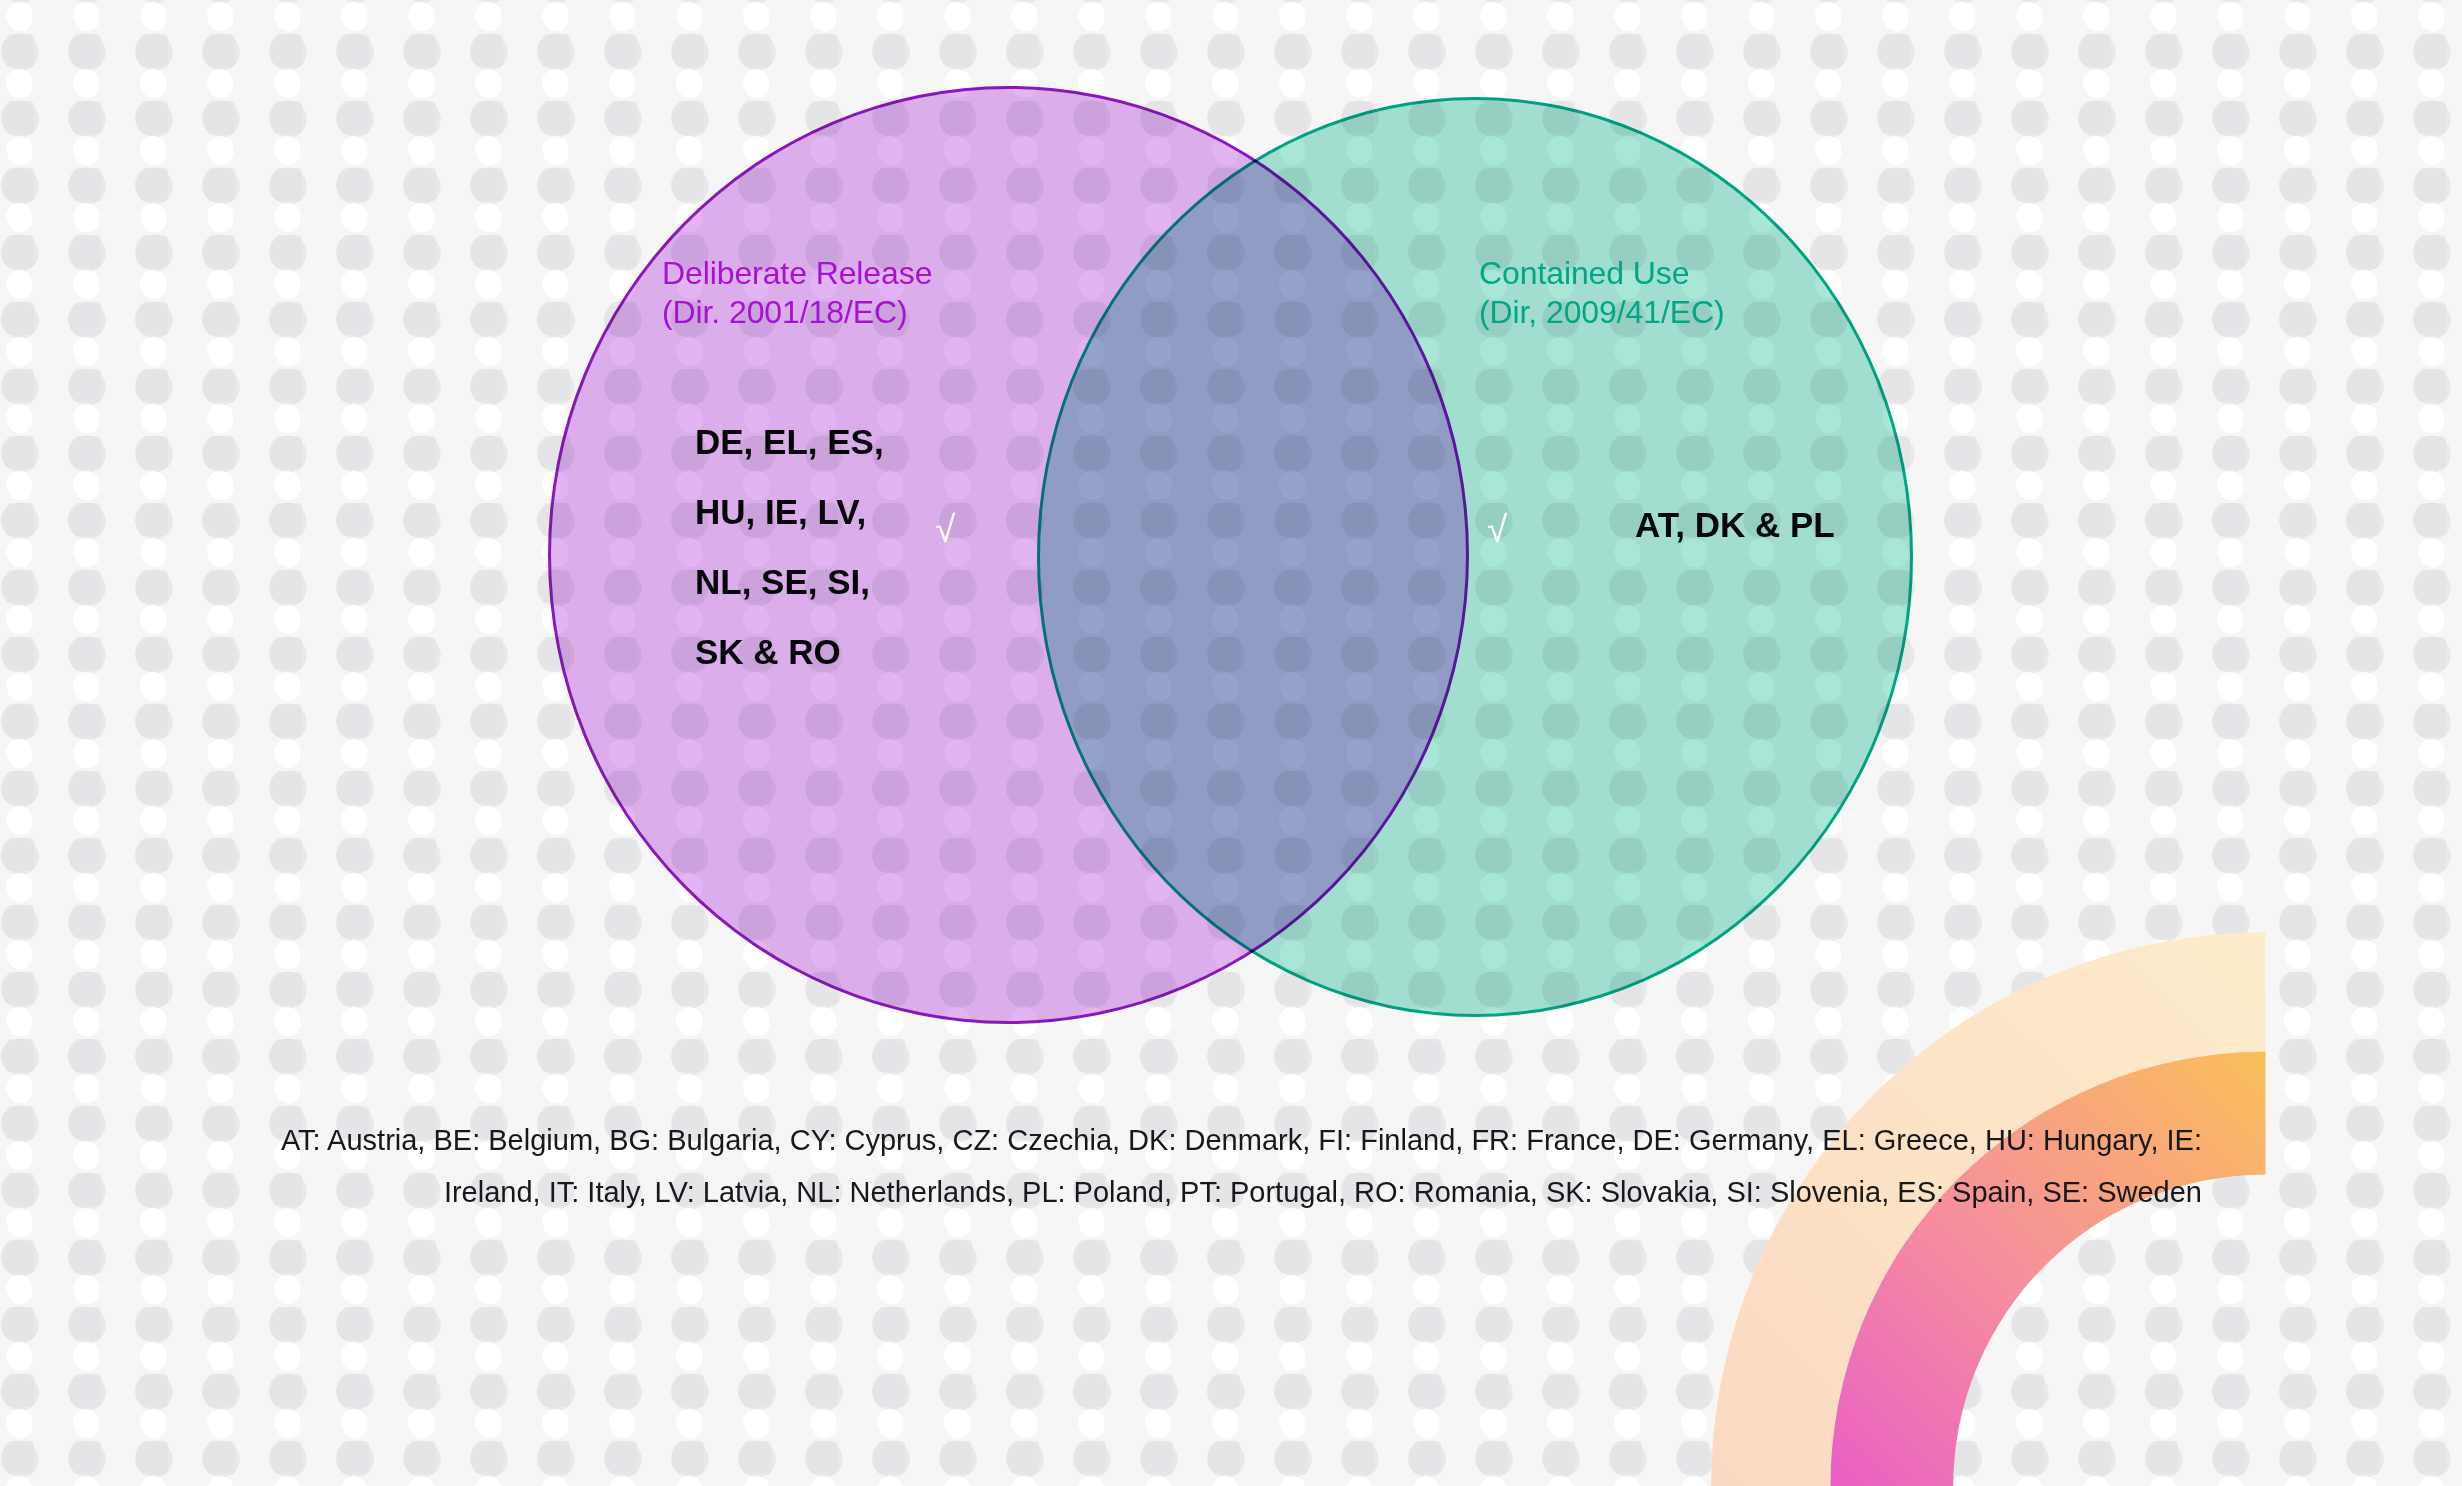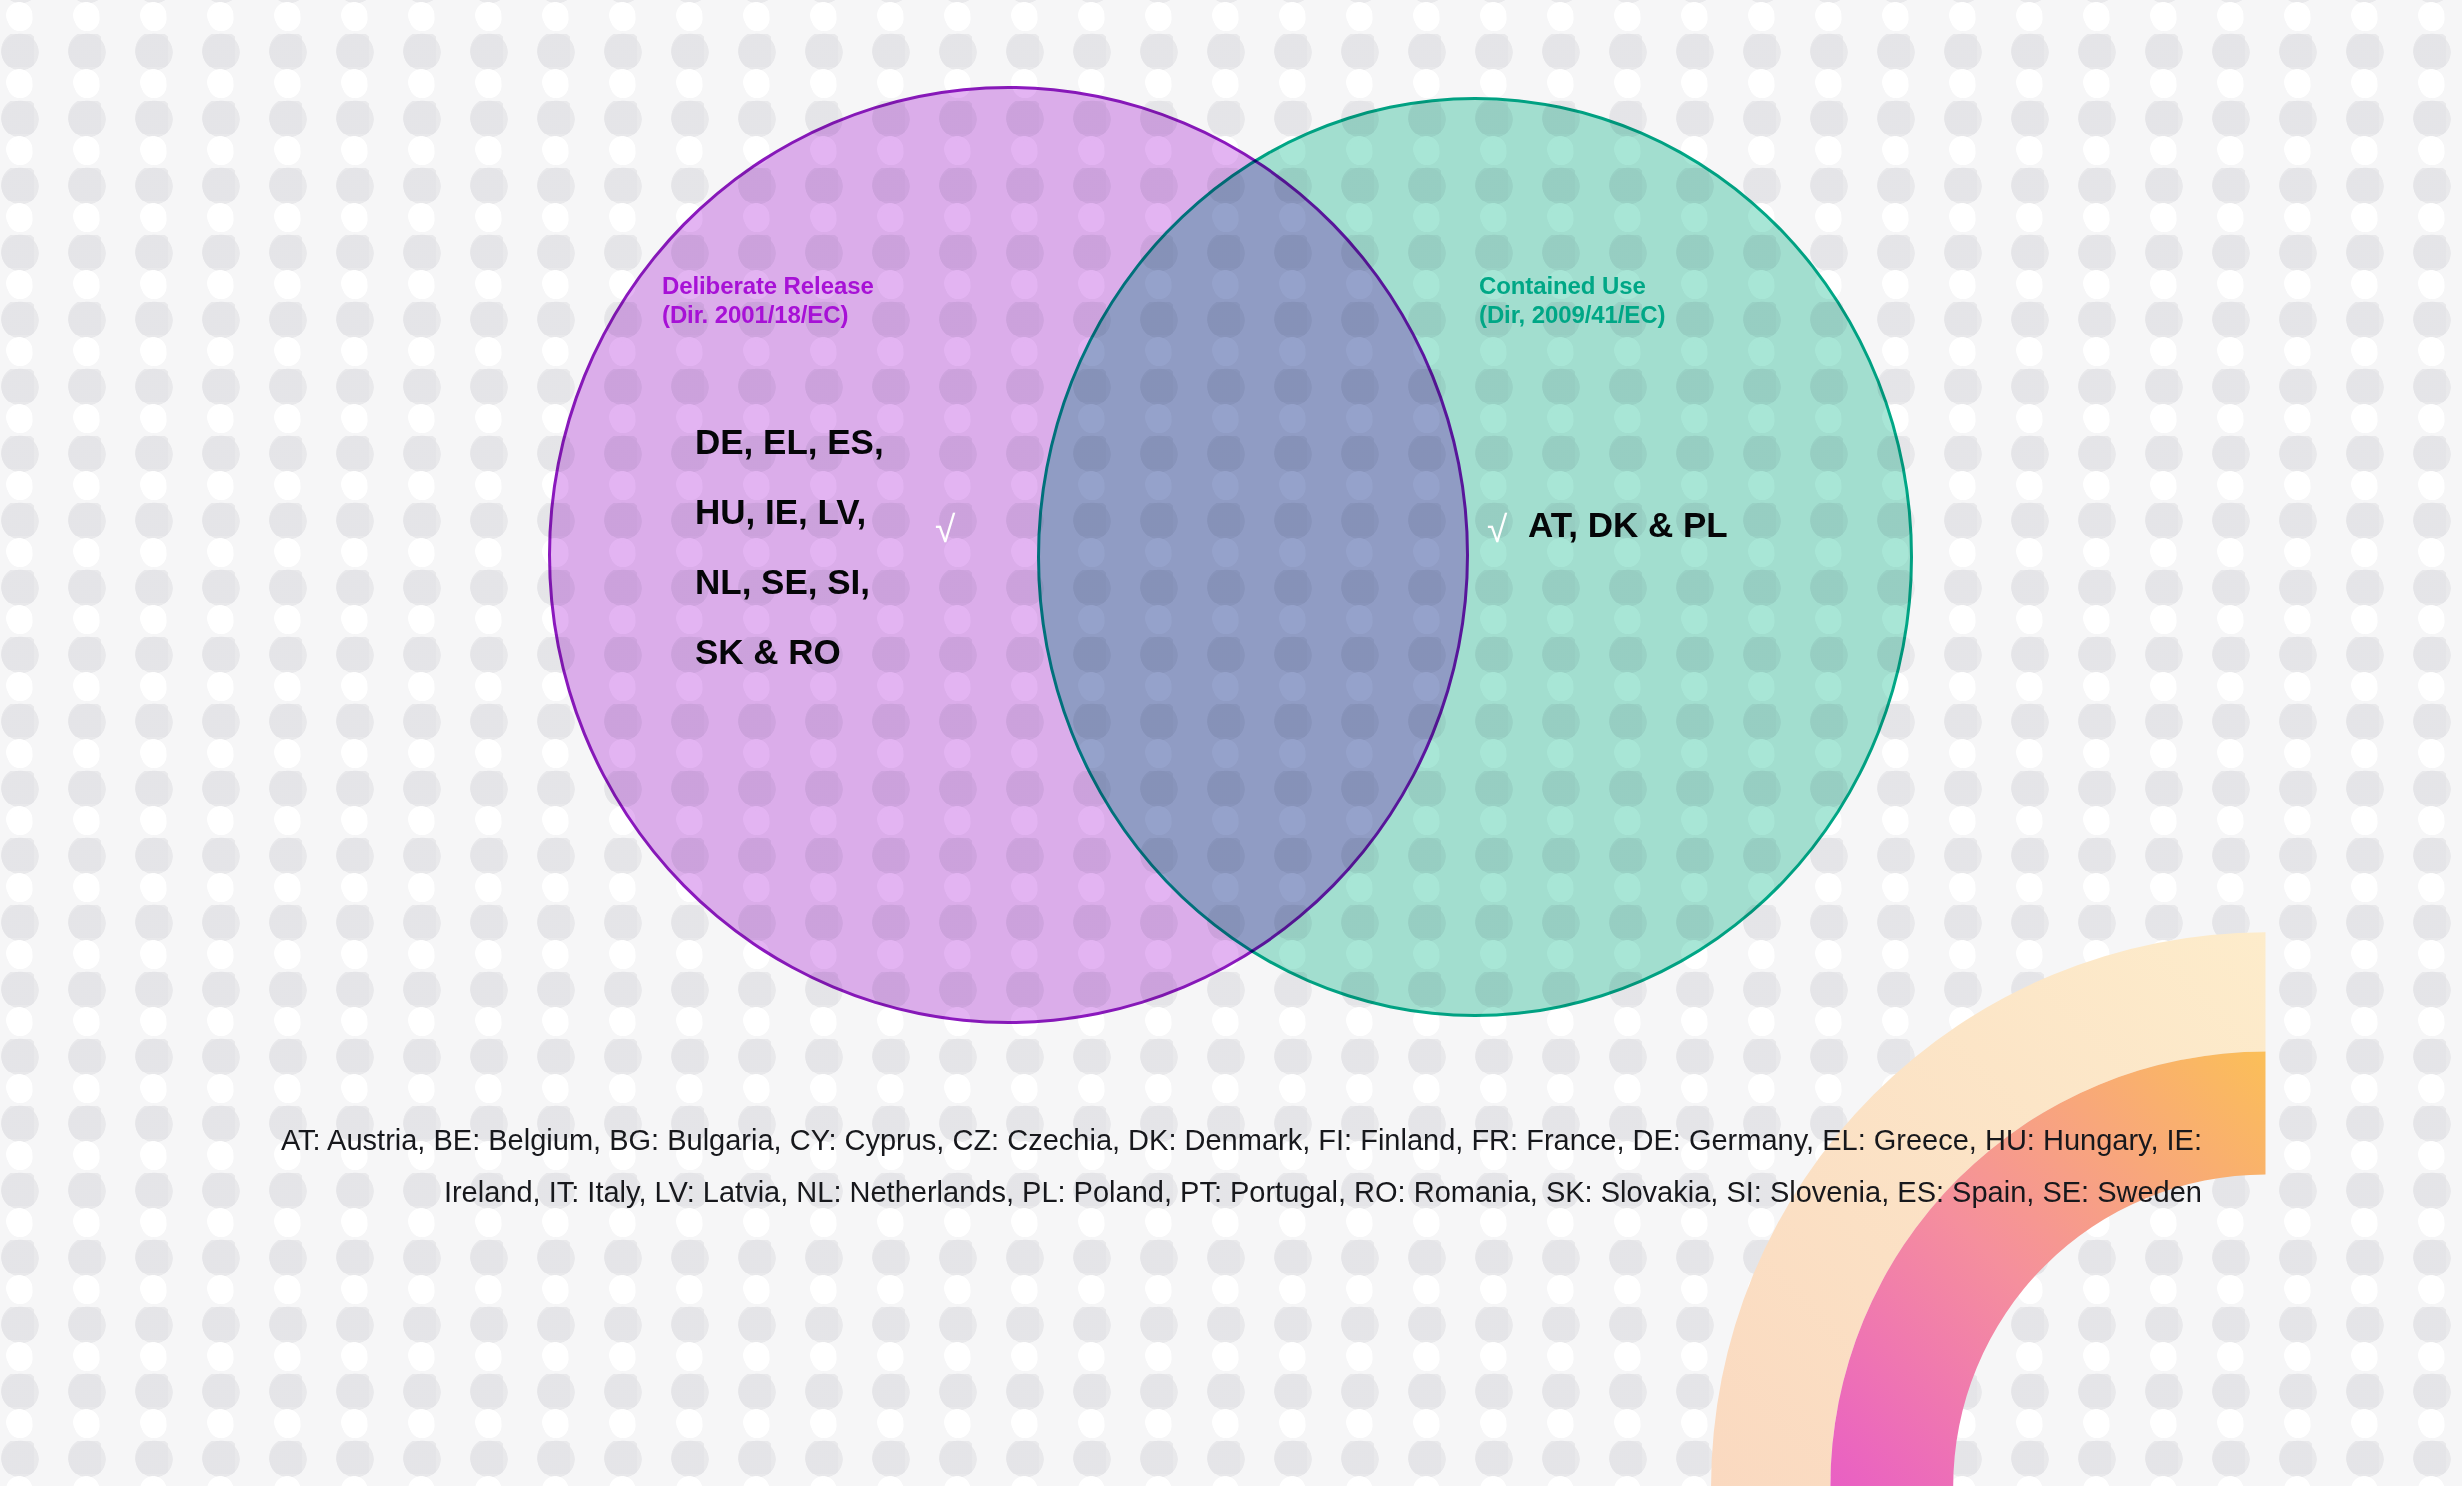--- a/index.html
+++ b/index.html
@@ -74,41 +74,40 @@
     mix-blend-mode: multiply;
   }
 
   .venn-text-layer {
     position: absolute;
     inset: 0;
   }
 
   .region-title {
     position: absolute;
-    font-weight: bold;
-    font-size: 24px;
+    font-weight: normal;
+    font-size: 32px;
     line-height: 1.22;
     letter-spacing: -0.1px;
     white-space: pre-line;
-    margin-top: 17px;
   }
   #title-left  { left: 662px;  top: 254px; color: #a711d6; }
   #title-right { left: 1479px; top: 254px; color: #00a786; }
 
   .region-list {
     position: absolute;
     font-weight: bold;
     font-size: 35px;
     line-height: 2.0;
     color: #050608;
     white-space: pre-line;
   }
   #list-left   { left: 695px;  top: 407px; }
   #list-center { left: 1149px; top: 407px; }
-  #list-right  { left: 1528px; top: 504px; line-height: 1.2; }
+  #list-right  { left: 1635px; top: 504px; line-height: 1.2; }
 
   .check-mark {
     position: absolute;
     color: #ffffff;
     font-size: 37px;
     font-weight: 400;
     line-height: 1;
   }
   #check-left  { left: 935px; top: 511px; }
   #check-right { left: 1487px; top: 511px; }

